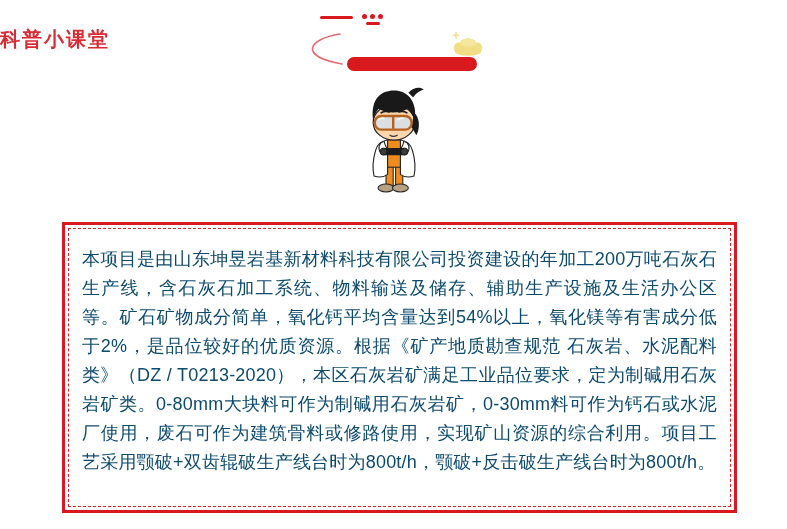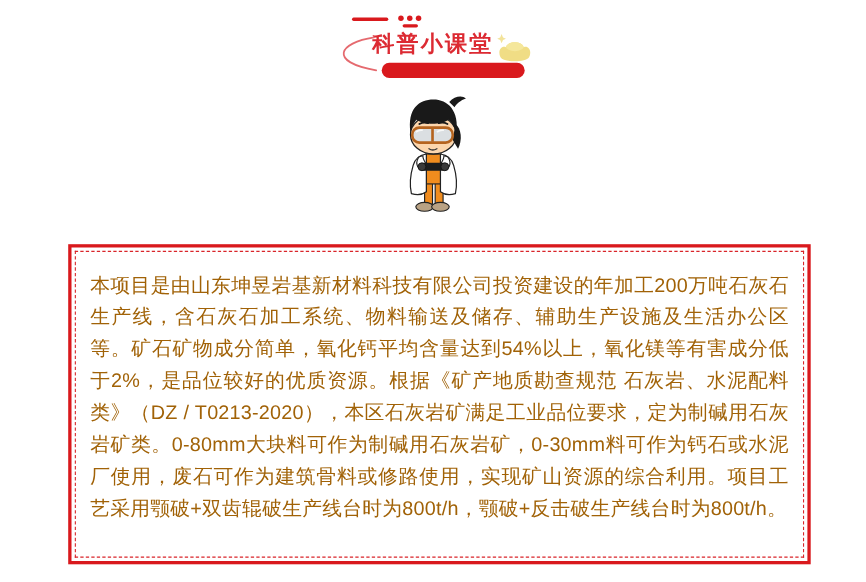--- a/index.html
+++ b/index.html
@@ -18,21 +18,20 @@
     background:#d9191d;border-radius:2px;
   }
   .hdr-dots{position:absolute;left:362px;top:14px;display:flex;gap:3px;}
   .hdr-dots i{display:block;width:5px;height:5px;border-radius:50%;background:#d9191d;}
   .hdr-dash{
     position:absolute;left:366px;top:22px;width:14px;height:3px;
     background:#d9191d;border-radius:2px;
   }
   .hdr-title{
     position:absolute;left:0;right:0;top:26px;
-    text-align:center;
     font-size:20px;font-weight:bold;letter-spacing:2px;
     color:#dc2a32;
   }
   .hdr-arc{position:absolute;left:296px;top:32px;width:50px;height:35px;}
   .hdr-bar{
     position:absolute;left:347px;top:57px;width:130px;height:14px;
     background:#d9191d;border-radius:7px;
   }
   .hdr-ingot{position:absolute;left:448px;top:29px;width:38px;height:31px;z-index:2;}
 
@@ -51,21 +50,21 @@
   }
   .quote-inner{
     position:absolute;top:3px;left:3px;right:3px;bottom:3px;
     border:1px dashed #d9252a;
     box-sizing:border-box;
     padding:16px 13px 10px 13px;
   }
   .quote-text{
     margin:0;
     font-size:18px;line-height:29px;
-    color:#a16207;
+    color:#0c4a6e;
     text-align:justify;
     letter-spacing:0.2px;
     word-break:break-all;
   }
 </style>
 </head>
 <body>
 
 <div class="page">
 

